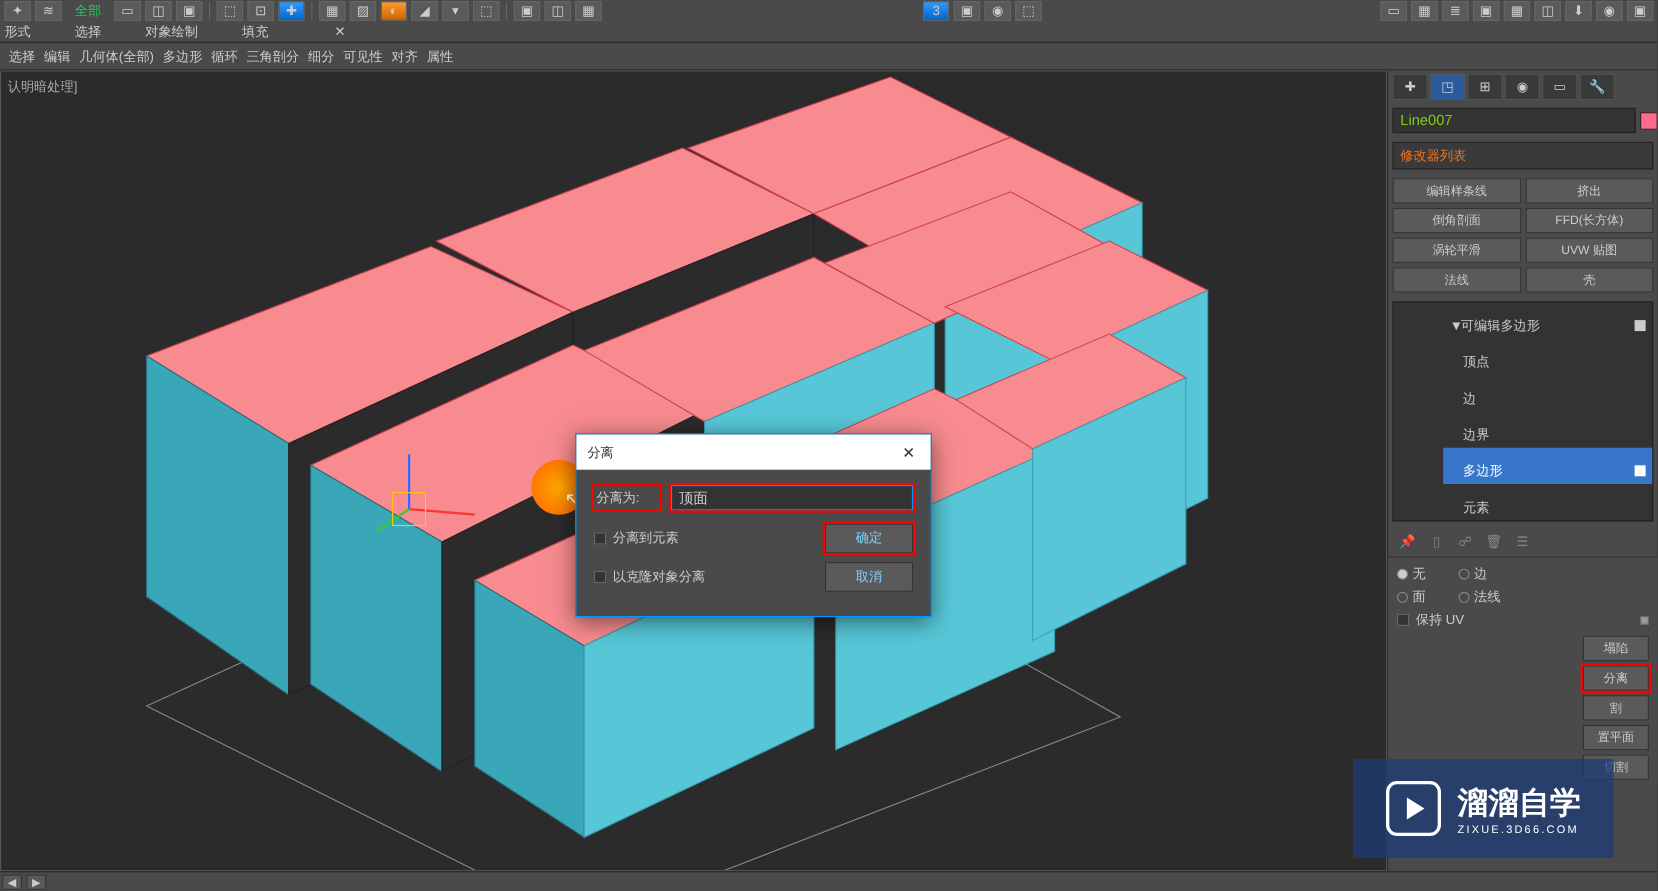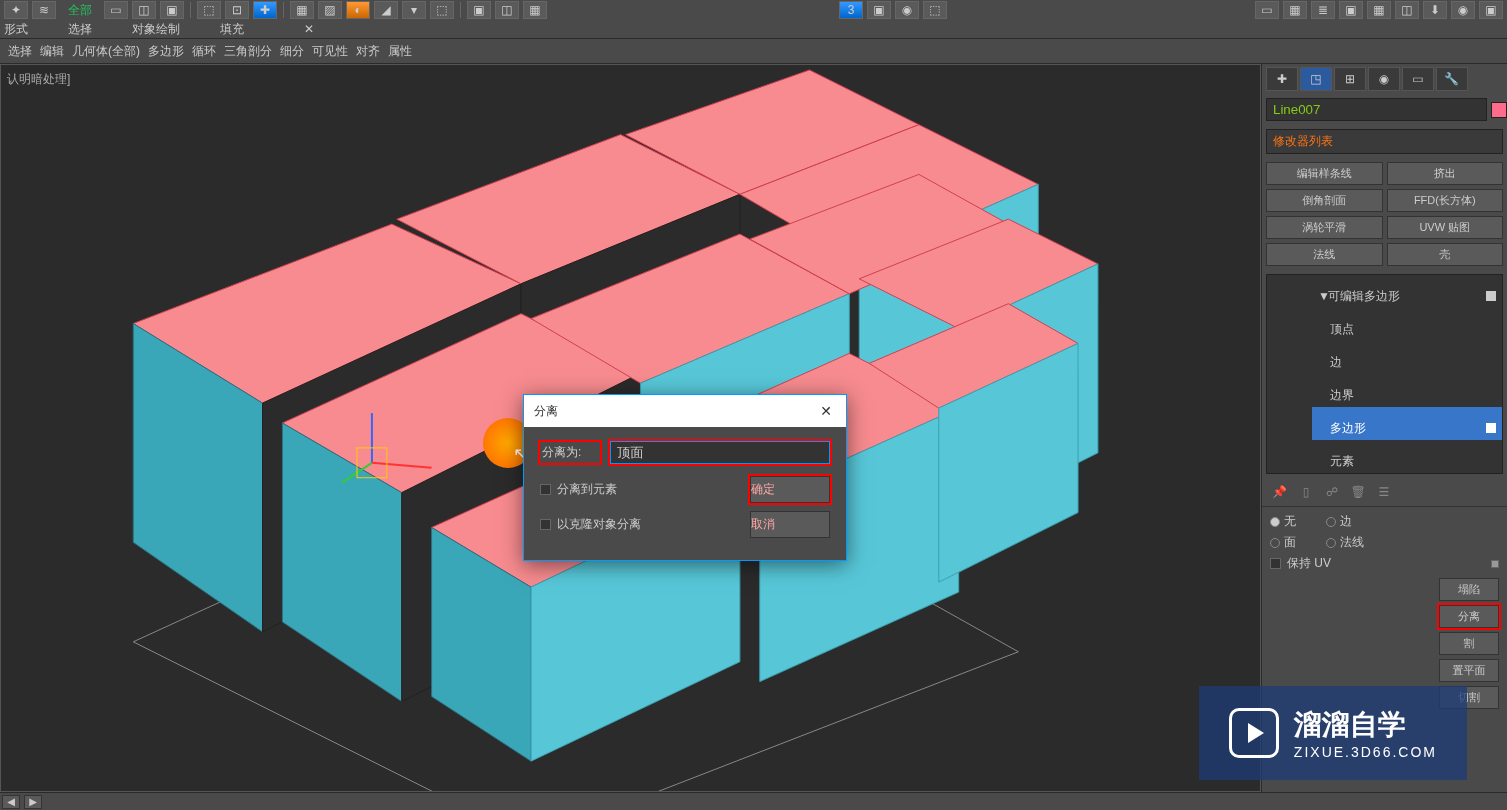--- a/index.html
+++ b/index.html
@@ -58,35 +58,35 @@
 .dialog { position: absolute; top: 329px; left: 522px; width: 324px; background: #4a4a4a; border: 1px solid #0099ff; box-shadow: 0 4px 20px rgba(0,0,0,0.5); z-index: 100; }
 .dialog-titlebar { display: flex; justify-content: space-between; align-items: center; padding: 6px 10px; background: #fff; color: #333; }
 .dialog-close { width: 20px; height: 20px; display: flex; align-items: center; justify-content: center; cursor: pointer; font-size: 14px; }
 .dialog-body { padding: 14px 16px; }
 .dialog-row { display: flex; align-items: center; gap: 10px; margin-bottom: 12px; }
 .dialog-label { width: 60px; }
 .dialog-input { flex: 1; background: #333; border: 1px solid #0099ff; color: #ccc; padding: 3px 6px; }
 .dialog-content-row { display: flex; justify-content: space-between; align-items: center; margin-bottom: 8px; }
 .dialog-check-group { display: flex; align-items: center; gap: 6px; }
 .checkbox-ui { width: 11px; height: 11px; background: #333; border: 1px solid #666; display: inline-block; }
-.dialog-button { width: 80px; padding: 4px 0; background: #5a5a5a; border: 1px solid #333; color: #fca5a5; text-align: left; cursor: pointer; font-size: 12px; }
+.dialog-button { width: 80px; padding: 4px 12px; background: #5a5a5a; border: 1px solid #333; color: #7dd3fc; text-align: center; cursor: pointer; font-size: 12px; }
 .red-outline { outline: 2px solid #ff0000; }
 .red-outline-label { outline: 2px solid #ff0000; padding: 2px; }
 
 
 .cursor-highlight { position: absolute; width: 50px; height: 50px; border-radius: 50%; background: radial-gradient(circle, #ffaa00 0%, #ff7700 70%, transparent 100%); z-index: 50; }
 .cursor-arrow { position: absolute; z-index: 51; color: #fff; font-size: 18px; }
 
 
 .watermark { position: absolute; bottom: 30px; right: 40px; background: rgba(30,60,120,0.75); padding: 20px 30px; z-index: 200; display: flex; align-items: center; gap: 15px; }
 .watermark-play { width: 50px; height: 50px; border: 3px solid #fff; border-radius: 10px; display: flex; align-items: center; justify-content: center; }
 .watermark-play::after { content: ""; border-left: 16px solid #fff; border-top: 10px solid transparent; border-bottom: 10px solid transparent; margin-left: 4px; }
 .watermark-text { color: #fff; }
 .watermark-title { font-size: 28px; font-weight: bold; }
-.watermark-url { font-size: 14px; letter-spacing: 2px; }
+.watermark-url { font-size: 10px; letter-spacing: 2px; }
 
 
 .bottom-bar { position: absolute; bottom: 0; left: 0; right: 0; height: 18px; background: #4a4a4a; border-top: 1px solid #2a2a2a; display: flex; align-items: center; }
 .bottom-arrow { width: 18px; height: 14px; background: #5a5a5a; border: 1px solid #333; display: flex; align-items: center; justify-content: center; margin: 0 2px; font-size: 10px; }
 
 
 .side-button { width: 60px; background: #5a5a5a; border: 1px solid #333; color: #ccc; padding: 3px; text-align: center; font-size: 11px; margin-left: auto; }
 .side-button.red { outline: 2px solid #ff0000; }
 </style>
 </head>

